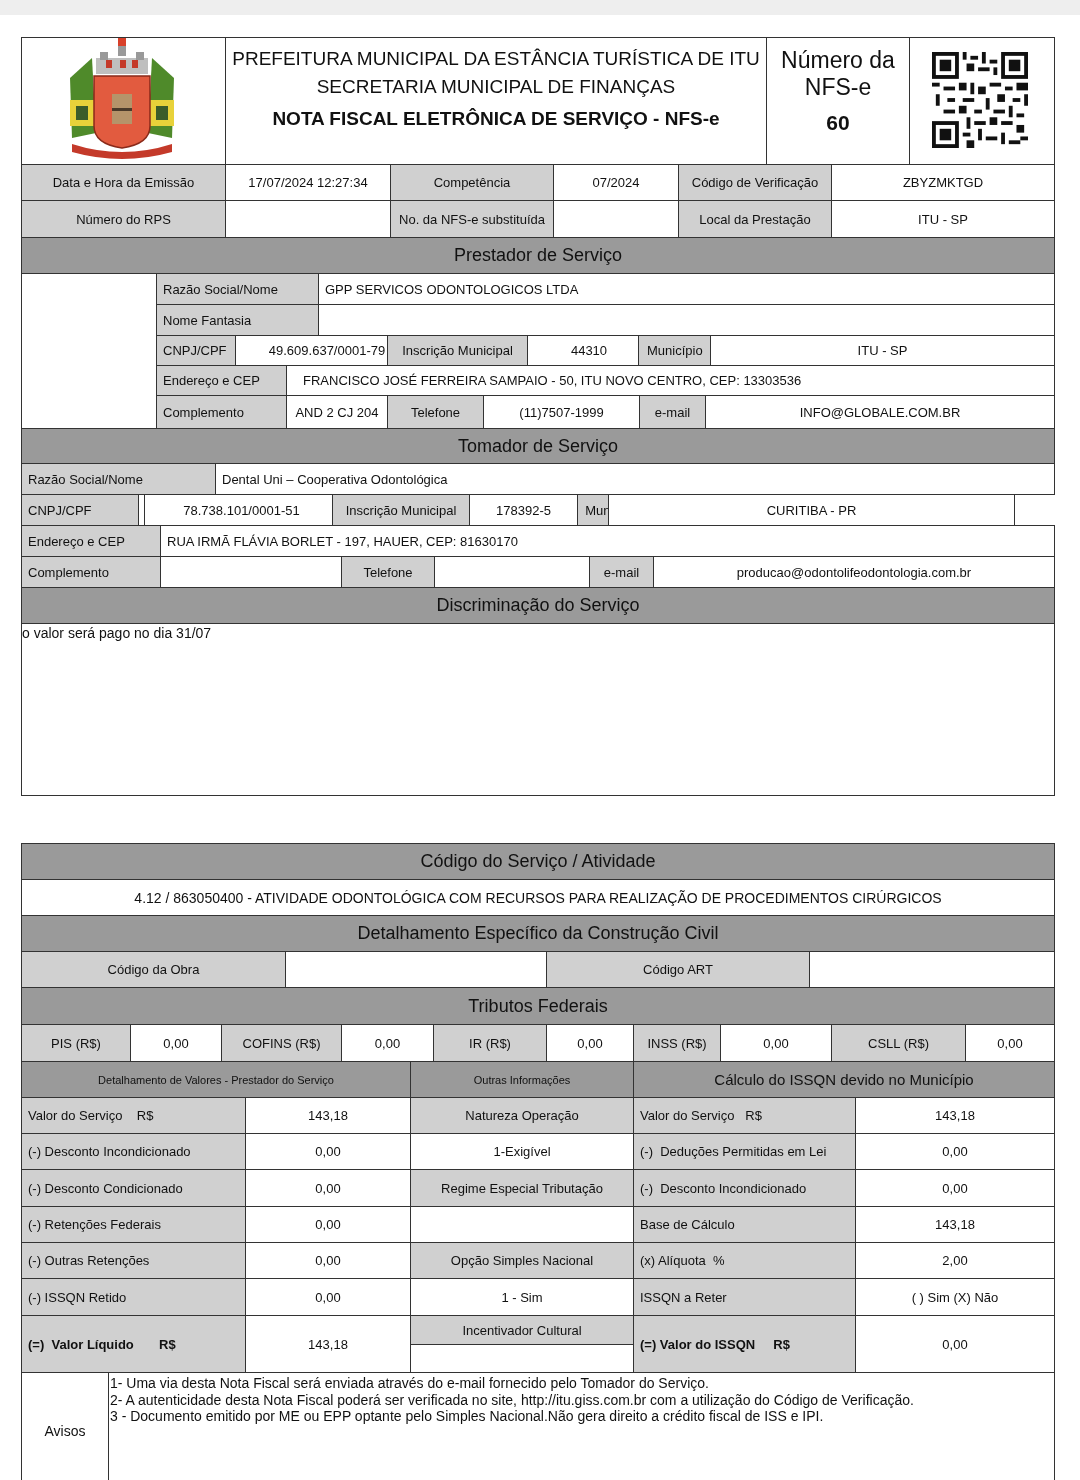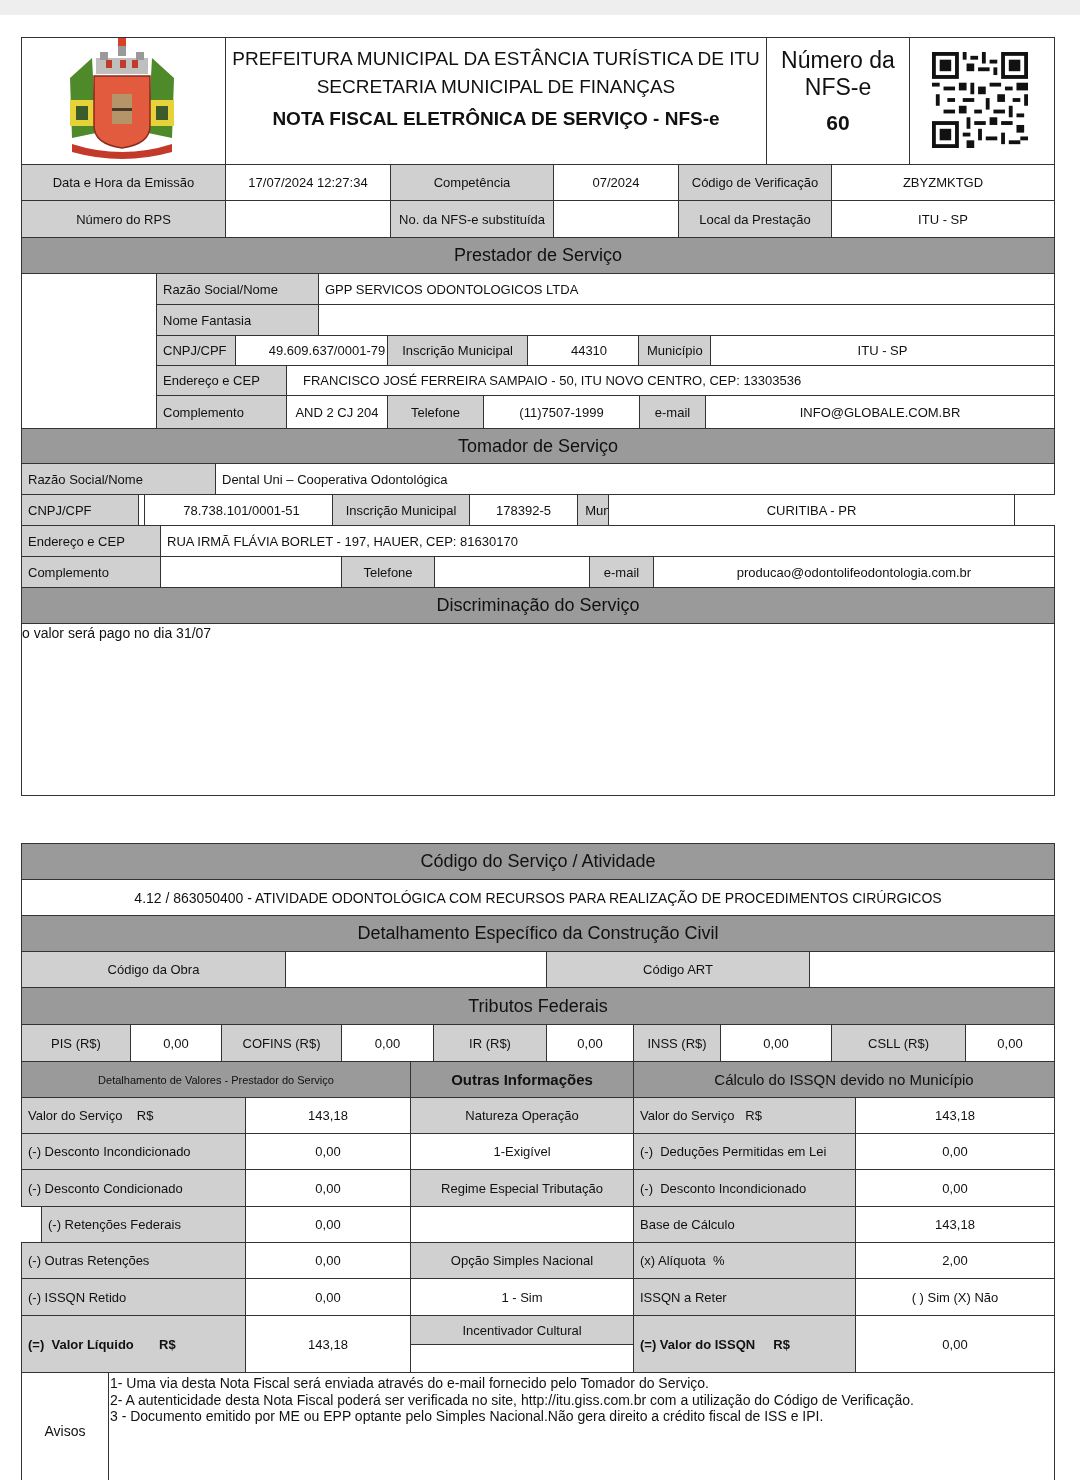--- a/index.html
+++ b/index.html
@@ -198,30 +198,30 @@
 <div class="cell lbl c" style="left:221px;top:1024px;width:121px;height:38px;">COFINS (R$)</div>
 <div class="cell val c" style="left:341px;top:1024px;width:93px;height:38px;">0,00</div>
 <div class="cell lbl c" style="left:433px;top:1024px;width:114px;height:38px;">IR (R$)</div>
 <div class="cell val c" style="left:546px;top:1024px;width:88px;height:38px;">0,00</div>
 <div class="cell lbl c" style="left:633px;top:1024px;width:88px;height:38px;">INSS (R$)</div>
 <div class="cell val c" style="left:720px;top:1024px;width:112px;height:38px;">0,00</div>
 <div class="cell lbl c" style="left:831px;top:1024px;width:135px;height:38px;">CSLL (R$)</div>
 <div class="cell val c" style="left:965px;top:1024px;width:90px;height:38px;">0,00</div>
 
 <div class="sec" style="left:21px;top:1061px;width:390px;height:37px;font-size:11px;">Detalhamento de Valores - Prestador do Serviço</div>
-<div class="sec" style="left:410px;top:1061px;width:224px;height:37px;font-size:15px;font-weight:bold;">Outras Informações</div>
+<div class="sec" style="left:410px;top:1061px;width:224px;height:37px;font-size:11px;">Outras Informações</div>
 <div class="sec" style="left:633px;top:1061px;width:422px;height:37px;font-size:15px;">Cálculo do ISSQN devido no Município</div>
 
 <div class="cell lbl l" style="left:21px;top:1097px;width:225px;height:37px;white-space:pre;">Valor do Serviço    R$</div>
 <div class="cell val c" style="left:245px;top:1097px;width:166px;height:37px;">143,18</div>
 <div class="cell lbl l" style="left:21px;top:1133px;width:225px;height:37px;">(-) Desconto Incondicionado</div>
 <div class="cell val c" style="left:245px;top:1133px;width:166px;height:37px;">0,00</div>
 <div class="cell lbl l" style="left:21px;top:1169px;width:225px;height:38px;">(-) Desconto Condicionado</div>
 <div class="cell val c" style="left:245px;top:1169px;width:166px;height:38px;">0,00</div>
-<div class="cell lbl l" style="left:21px;top:1206px;width:225px;height:37px;margin-left:20px;">(-) Retenções Federais</div>
+<div class="cell lbl l" style="left:21px;top:1206px;width:225px;height:37px;">(-) Retenções Federais</div>
 <div class="cell val c" style="left:245px;top:1206px;width:166px;height:37px;">0,00</div>
 <div class="cell lbl l" style="left:21px;top:1242px;width:225px;height:37px;">(-) Outras Retenções</div>
 <div class="cell val c" style="left:245px;top:1242px;width:166px;height:37px;">0,00</div>
 <div class="cell lbl l" style="left:21px;top:1278px;width:225px;height:38px;">(-) ISSQN Retido</div>
 <div class="cell val c" style="left:245px;top:1278px;width:166px;height:38px;">0,00</div>
 <div class="cell lbl l bold" style="left:21px;top:1315px;width:225px;height:58px;white-space:pre;">(=)  Valor Líquido       R$</div>
 <div class="cell val c" style="left:245px;top:1315px;width:166px;height:58px;">143,18</div>
 
 <div class="cell lbl c" style="left:410px;top:1097px;width:224px;height:37px;">Natureza Operação</div>
 <div class="cell val c" style="left:410px;top:1133px;width:224px;height:37px;">1-Exigível</div>

